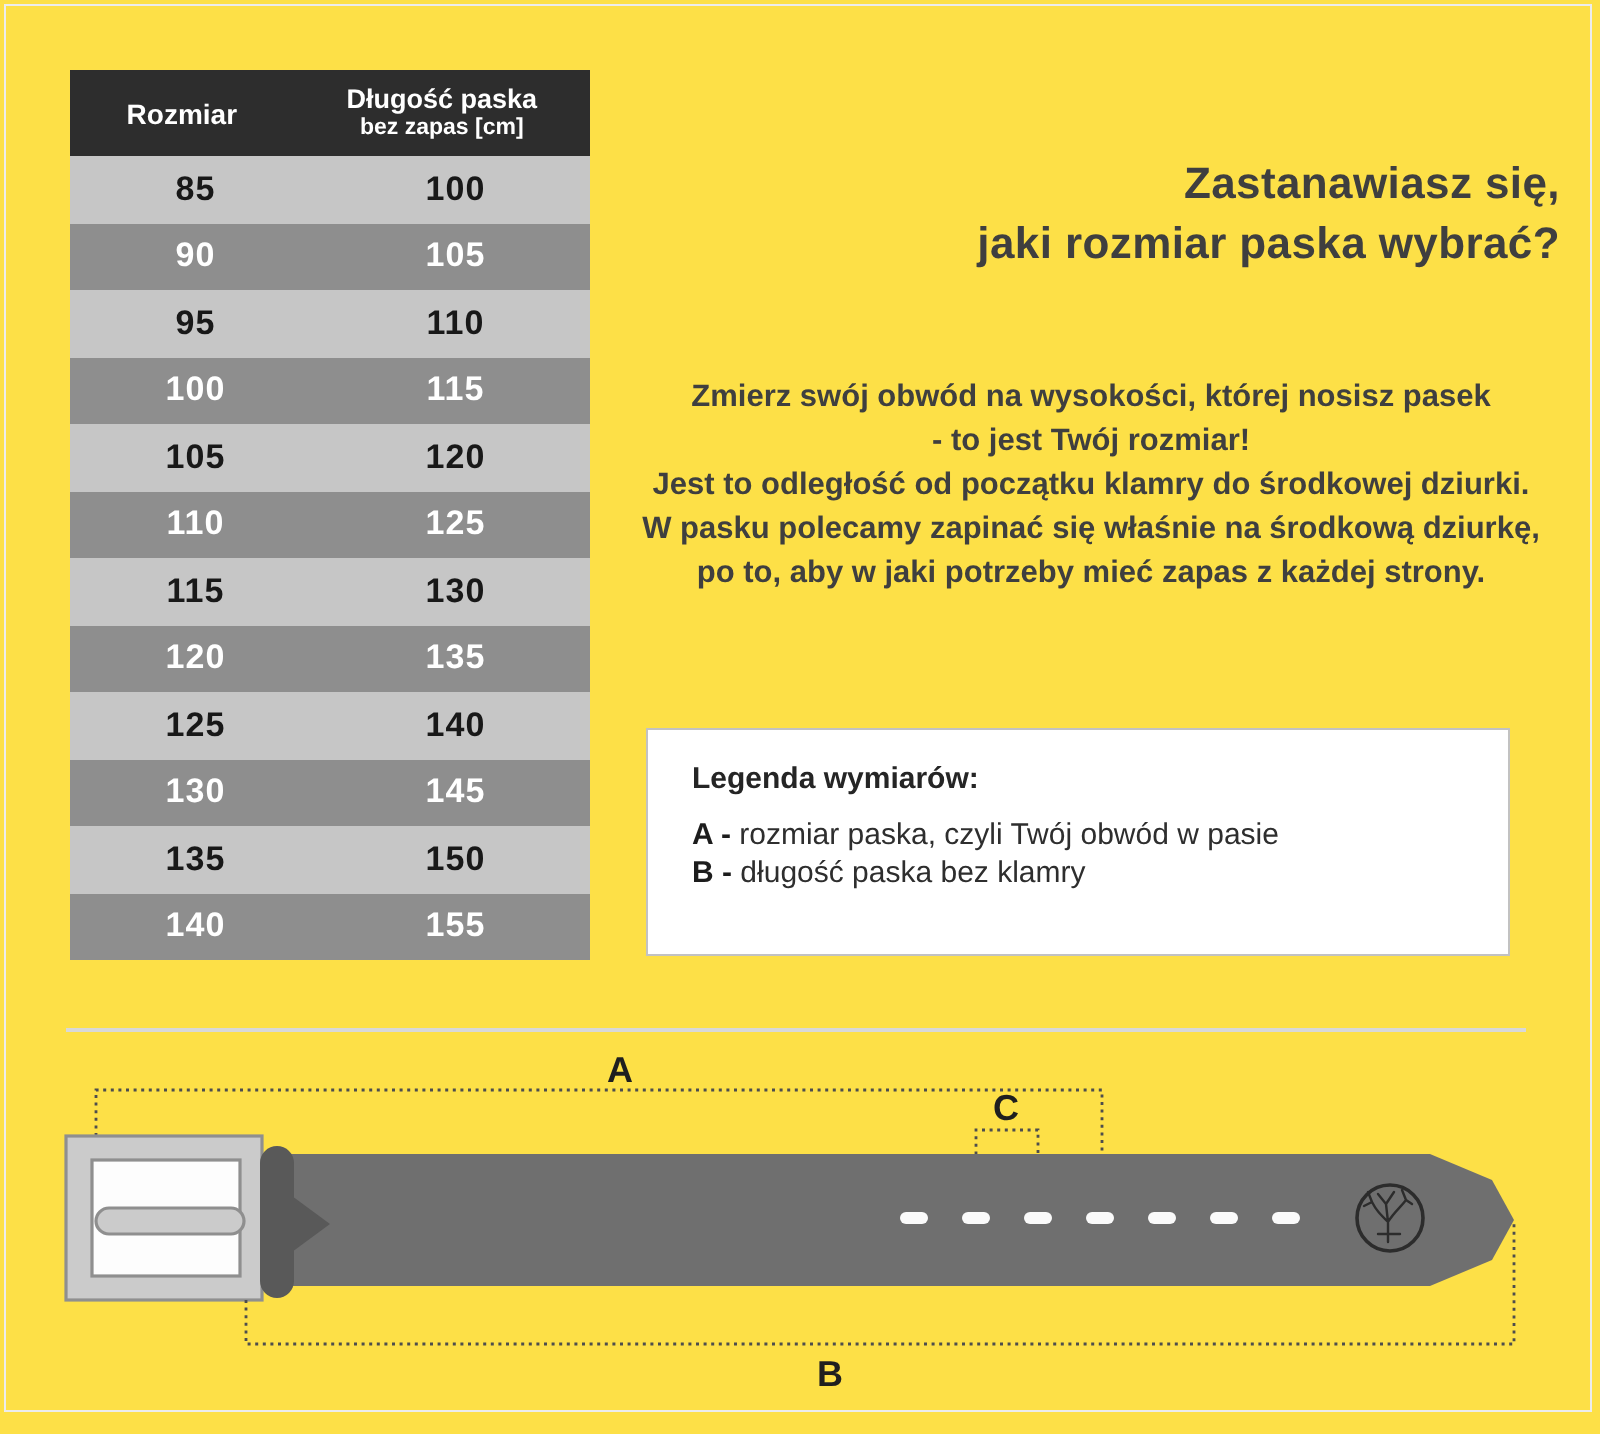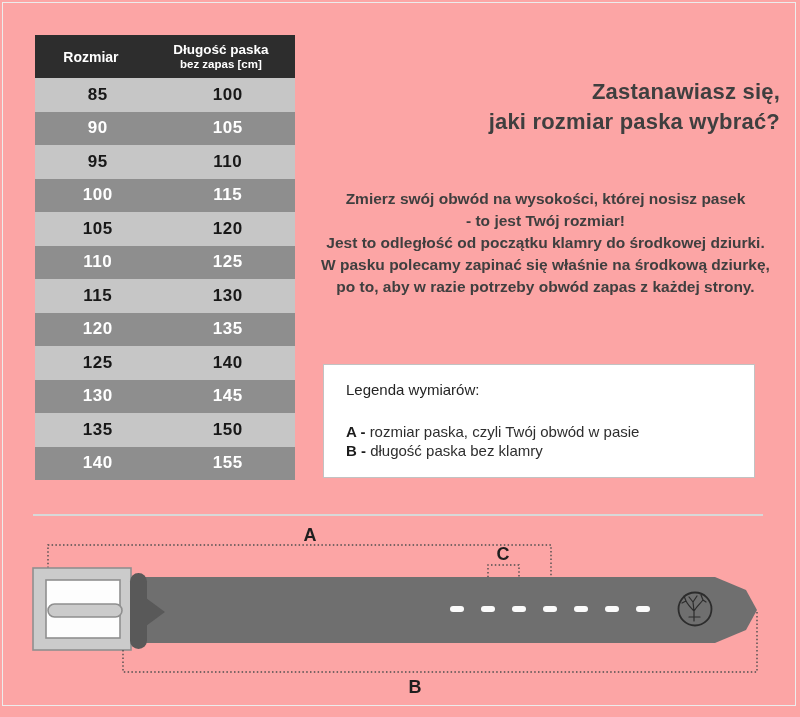--- a/index.html
+++ b/index.html
@@ -7,21 +7,21 @@
     --row-light-bg:#c6c6c6;
     --row-dark-bg:#8e8e8e;
     --belt:#6f6f6f;
     --keeper:#595959;
     --buckle:#cbcbcb;
     --text-dark:#3f3f3f;
   }
   *{box-sizing:border-box;margin:0;padding:0;}
   html,body{width:800px;height:717px;background:#ffffff;
     font-family:"Liberation Sans",sans-serif;overflow:hidden;}
-  .page{position:relative;width:800px;height:717px;background:#fca5a5;}
+  .page{position:relative;width:800px;height:717px;background:#fde047;}
   .outer-frame{position:absolute;left:2px;top:2px;width:794px;height:704px;
     border:1px solid #ececec;pointer-events:none;}
 
   
   .size-table{position:absolute;left:35px;top:35px;width:260px;}
   .thead{display:flex;height:43px;background:var(--table-header-bg);color:#fff;}
   .th{display:flex;flex-direction:column;justify-content:center;align-items:center;
     font-weight:700;}
   .th.c1{width:43%;font-size:14px;}
   .th.c2{width:57%;font-size:13.5px;line-height:15px;justify-content:center;}
@@ -36,21 +36,21 @@
 
   
   .heading{position:absolute;left:300px;top:77px;width:480px;text-align:right;
     font-size:22px;line-height:30px;font-weight:700;color:var(--text-dark);
     letter-spacing:.2px;}
   .intro{position:absolute;left:295px;top:188px;width:490px;text-align:center;
     font-size:15.5px;line-height:22px;font-weight:700;color:var(--text-dark);padding-left:11px;}
 
   .legend-box{position:absolute;left:323px;top:364px;width:432px;height:114px;
     border:1px solid #c2c2c2;background:#fff;padding:16px 10px 0 22px;}
-  .legend-title{font-size:15px;font-weight:400;color:#252525;margin-bottom:24px;}
+  .legend-title{font-size:15px;font-weight:700;color:#252525;margin-bottom:10px;}
   .legend-item{font-size:15px;line-height:19px;color:#2e2e2e;}
   .legend-item b{color:#1c1c1c;}
 
   
   .diagram-svg{position:absolute;left:0;top:514px;}
   .dotted{fill:none;stroke:#4d4d4d;stroke-width:1.4;stroke-dasharray:1.5 2.3;}
   .dim-label{font-family:"Liberation Sans",sans-serif;font-size:18px;
     font-weight:700;fill:#1f1f1f;text-anchor:middle;}
   .belt-fill{fill:var(--belt);}
   .keeper-fill{fill:var(--keeper);}
@@ -148,21 +148,21 @@
   <div class="intro">
 
       <div class="intro-line">Zmierz swój obwód na wysokości, której nosisz pasek</div>
 
       <div class="intro-line">- to jest Twój rozmiar!</div>
 
       <div class="intro-line">Jest to odległość od początku klamry do środkowej dziurki.</div>
 
       <div class="intro-line">W pasku polecamy zapinać się właśnie na środkową dziurkę,</div>
 
-      <div class="intro-line">po to, aby w razie potrzeby obwód zapas z każdej strony.</div>
+      <div class="intro-line">po to, aby w jaki potrzeby mieć zapas z każdej strony.</div>
     </div>
 
   <div class="legend-box">
     <div class="legend-title">Legenda wymiarów:</div>
     <div>
 
         <div class="legend-item"><b>A -</b> <span>rozmiar paska, czyli Twój obwód w pasie</span></div>
 
         <div class="legend-item"><b>B -</b> <span>długość paska bez klamry</span></div>
 

